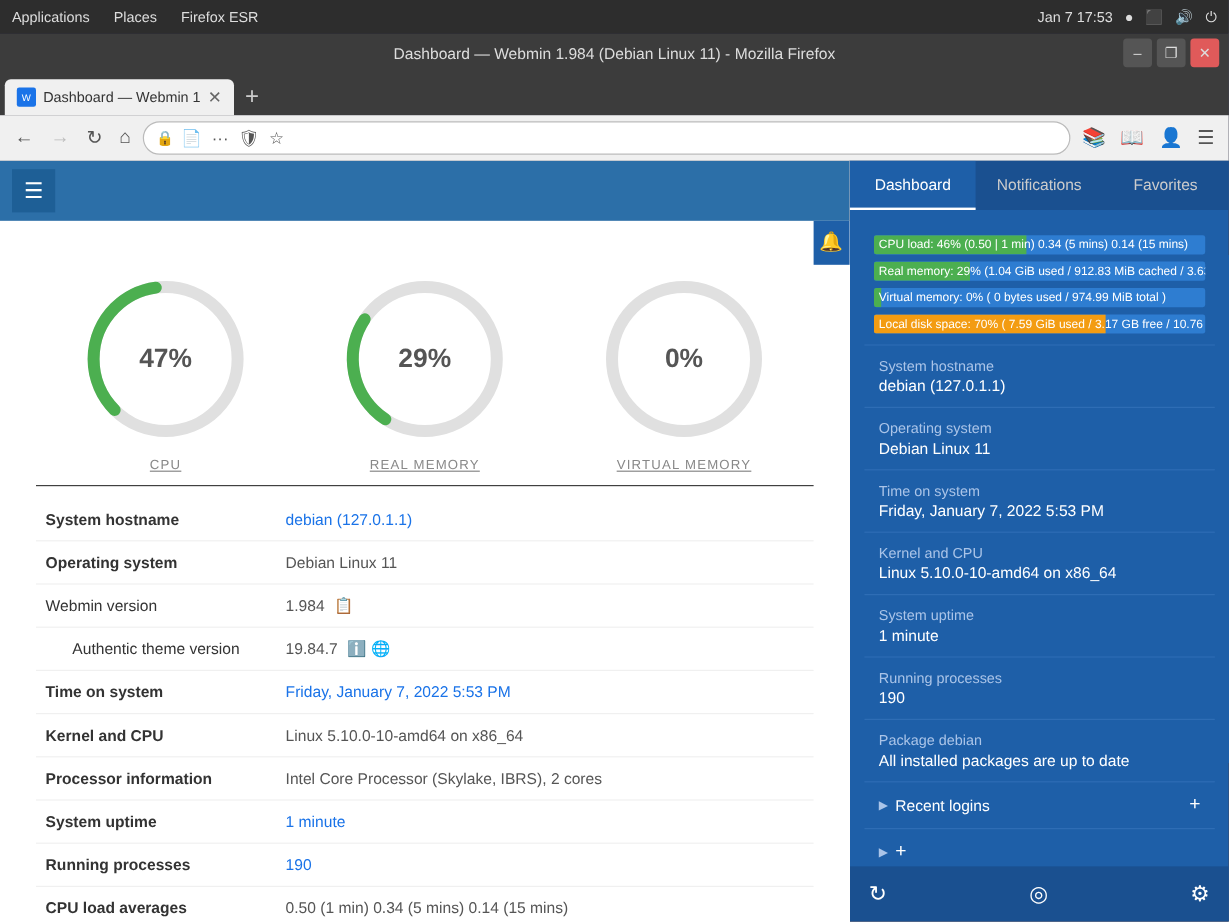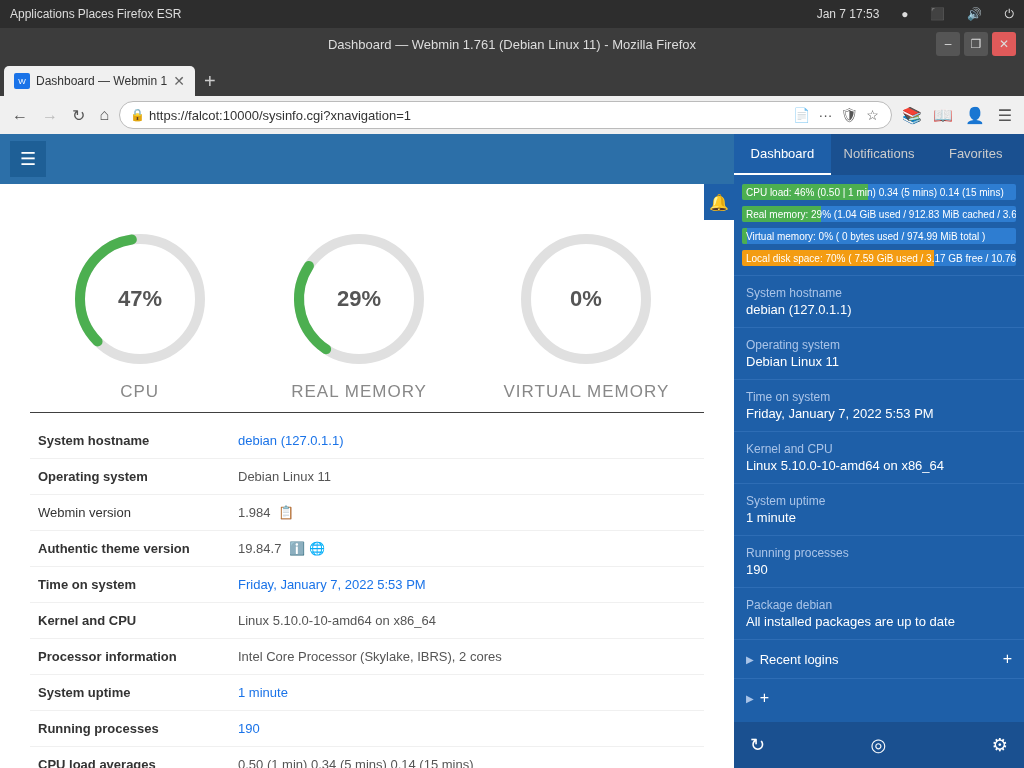--- a/index.html
+++ b/index.html
@@ -9,22 +9,22 @@
     .os-topbar {
       height: 28px;
       background: #2d2d2d;
       display: flex;
       align-items: center;
       justify-content: space-between;
       padding: 0 10px;
       color: #ddd;
       font-size: 12px;
     }
-    .os-topbar-left { display: flex; gap: 3px; }
-    .os-topbar-right { display: flex; align-items: center; gap: 22px; }
+    .os-topbar-left { display: flex; gap: 20px; }
+    .os-topbar-right { display: flex; align-items: center; gap: 10px; }
 
     
     .browser-titlebar {
       height: 32px;
       background: #3c3c3c;
       display: flex;
       align-items: center;
       justify-content: center;
       color: #ddd;
       font-size: 13px;
@@ -162,28 +162,28 @@
       padding: 20px 0 10px;
       border-bottom: 1px solid #404040;
       margin-bottom: 10px;
     }
     .gauge-wrap {
       display: flex;
       flex-direction: column;
       align-items: center;
       gap: 8px;
     }
-    .gauge-label { font-size: 17px; color: #888; letter-spacing: 1px; text-transform: uppercase; }
+    .gauge-label { font-size: 11px; color: #888; letter-spacing: 1px; text-transform: uppercase; text-decoration: underline; }
 
     
     .gauge-svg { width: 150px; height: 150px; }
 
     
     .right-panel {
-      width: 290px;
+      width: 316px;
       background: #1e5fa8;
       color: white;
       display: flex;
       flex-direction: column;
       overflow: hidden;
     }
 
     .panel-tabs {
       display: flex;
       background: #1a5090;
@@ -199,21 +199,21 @@
     }
     .panel-tab.active {
       color: white;
       border-bottom: 2px solid white;
       background: #1e5fa8;
     }
 
     .panel-body {
       flex: 1;
       overflow-y: auto;
-      padding: 0;
+      padding: 12px;
     }
 
     
     .resource-bar-item {
       padding: 3px 8px;
       font-size: 11px;
     }
     .resource-bar-track {
       height: 16px;
       background: #2e7dd1;
@@ -289,21 +289,21 @@
   <div class="os-topbar-right">
     <span>Jan 7  17:53</span>
     <span>●</span>
     <span>⬛</span>
     <span>🔊</span>
     <span style="cursor:pointer">⏻</span>
   </div>
 </div>
 
 <div class="browser-titlebar">
-  <span>Dashboard — Webmin 1.761 (Debian Linux 11) - Mozilla Firefox</span>
+  <span>Dashboard — Webmin 1.984 (Debian Linux 11) - Mozilla Firefox</span>
   <div class="browser-titlebar-controls">
     <button class="title-btn">–</button>
     <button class="title-btn">❐</button>
     <button class="title-btn" style="background:#e05a5a;">✕</button>
   </div>
 </div>
 
 <div class="tab-bar">
   <div class="tab">
     <div class="tab-favicon">W</div>
@@ -313,21 +313,20 @@
   <div class="tab-new">+</div>
 </div>
 
 <div class="address-bar">
   <button class="addr-btn">←</button>
   <button class="addr-btn" disabled="">→</button>
   <button class="addr-btn">↻</button>
   <button class="addr-btn">⌂</button>
   <div class="addr-input-wrap">
     <span class="addr-lock">🔒</span>
-    <input class="addr-input" type="text" value="https://falcot:10000/sysinfo.cgi?xnavigation=1" style="">
     <div class="addr-icons">
       <button class="addr-icon-btn">📄</button>
       <button class="addr-icon-btn">···</button>
       <button class="addr-icon-btn">🛡</button>
       <button class="addr-icon-btn">☆</button>
     </div>
   </div>
   <div class="browser-toolbar-right">
     <button class="toolbar-icon">📚</button>
     <button class="toolbar-icon">📖</button>
@@ -384,21 +383,21 @@
             </tr>
             <tr>
               <td style="font-weight: bold; color: rgb(51, 51, 51);">Operating system</td>
               <td>Debian Linux 11</td>
             </tr>
             <tr>
               <td style="font-weight: normal; color: rgb(51, 51, 51);">Webmin version</td>
               <td>1.984<span style="margin-left: 8px; cursor: pointer;">📋</span></td>
             </tr>
             <tr>
-              <td style="font-weight: bold; color: rgb(51, 51, 51);">Authentic theme version</td>
+              <td style="font-weight: normal; color: rgb(51, 51, 51); text-align: center;">Authentic theme version</td>
               <td>19.84.7<span style="margin-left: 8px; cursor: pointer;">ℹ️</span><span style="margin-left: 4px; cursor: pointer;">🌐</span></td>
             </tr>
             <tr>
               <td style="font-weight: bold; color: rgb(51, 51, 51);">Time on system</td>
               <td><a href="#">Friday, January 7, 2022 5:53 PM</a></td>
             </tr>
             <tr>
               <td style="font-weight: bold; color: rgb(51, 51, 51);">Kernel and CPU</td>
               <td>Linux 5.10.0-10-amd64 on x86_64</td>
             </tr>

